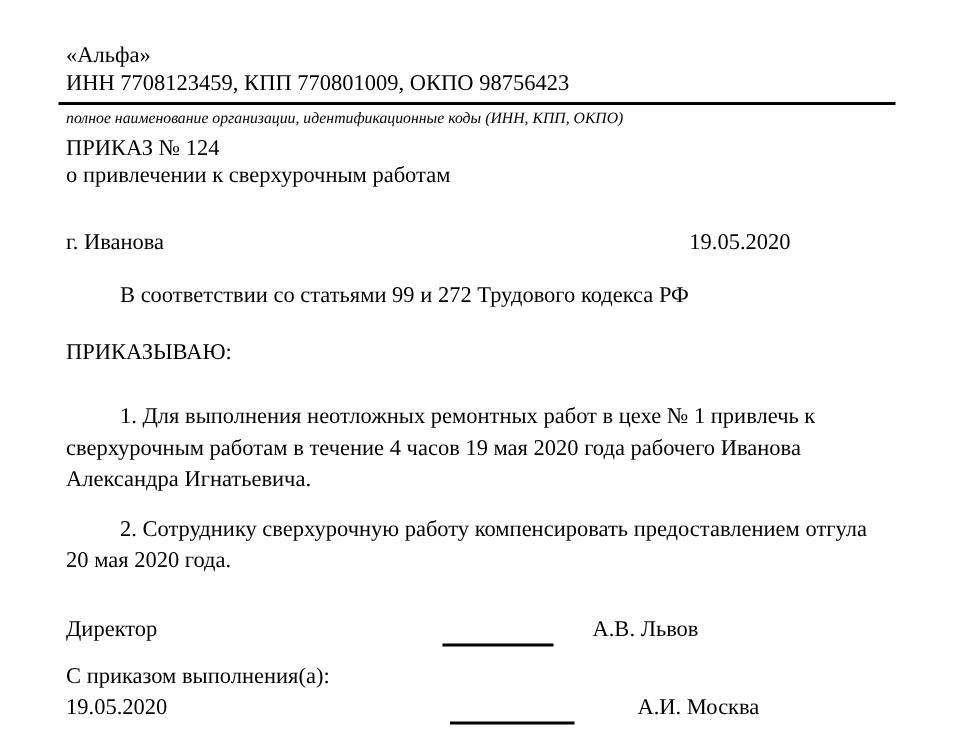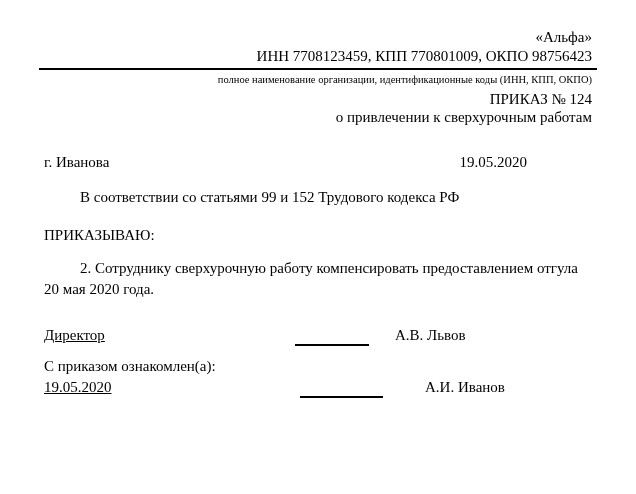--- a/index.html
+++ b/index.html
@@ -13,31 +13,32 @@
     height: 494px;
     box-sizing: border-box;
     padding: 28px 44px 0 44px;
     background: #ffffff;
     color: #000000;
     font-family: "Liberation Serif", "DejaVu Serif", serif;
     font-size: 15px;
     line-height: 21px;
     overflow: hidden;
   }
-  .center { text-align: right; }
+  .center { text-align: left; }
   .org-name, .org-codes { line-height: 19px; }
   .rule {
     height: 0;
     border-bottom: 2px solid #000000;
     margin: 2px -5px 0 -5px;
   }
   .caption {
     font-size: 10.5px;
     line-height: 14px;
     margin-top: 3px;
+    font-style: italic;
   }
   .title { margin-top: 3px; line-height: 18px; }
   .subtitle { line-height: 18px; }
   .meta-row {
     display: flex;
     justify-content: space-between;
     margin-top: 25px;
     line-height: 22px;
   }
   .meta-row .date { margin-right: 65px; }
@@ -47,21 +48,21 @@
   .order-word { margin-top: 16px; line-height: 22px; }
   .item1 { margin-top: 22px; }
   .item2 { margin-top: 12px; }
   .item3 { margin-top: 2px; }
   .sig-row {
     display: flex;
     align-items: flex-end;
   }
   .sig-row.director { margin-top: 25px; }
   .ack-label { margin-top: 10px; }
-  .sig-label { width: 251px; flex: 0 0 auto; text-decoration: underline; }
+  .sig-label { width: 251px; flex: 0 0 auto; }
   .sig-line {
     display: inline-block;
     height: 18px;
     border-bottom: 2px solid #000000;
     flex: 0 0 auto;
   }
   .sig-row.director .sig-line { width: 74px; }
   .sig-row.ack .sig-line { width: 83px; margin-left: 5px; }
   .sig-row.director .sig-name { margin-left: 26px; }
   .sig-row.ack .sig-name { margin-left: 42px; }
@@ -81,35 +82,36 @@
 
   <div class="center title">ПРИКАЗ № 124</div>
 
   <div class="center subtitle">о привлечении к сверхурочным работам</div>
 
   <div class="meta-row">
     <span class="city">г. Иванова</span>
     <span class="date">19.05.2020</span>
   </div>
 
-  <p class="indent basis">В соответствии со статьями 99 и 152 Трудового кодекса РФ</p>
+  <p class="indent basis">В соответствии со статьями 99 и 272 Трудового кодекса РФ</p>
 
   <p class="order-word">ПРИКАЗЫВАЮ:</p>
 
+  <p class="indent item1">1. Для выполнения неотложных ремонтных работ в цехе № 1 привлечь к сверхурочным работам в течение 4 часов 19 мая 2020 года рабочего Иванова Александра Игнатьевича.</p>
 
   <p class="indent item2">2. Сотруднику сверхурочную работу компенсировать предоставлением отгула 20 мая 2020 года.</p>
 
 
   <div class="sig-row director">
     <span class="sig-label">Директор</span>
     <span class="sig-line"></span>
     <span class="sig-name">А.В. Львов</span>
   </div>
 
-  <div class="ack-label">С приказом ознакомлен(а):</div>
+  <div class="ack-label">С приказом выполнения(а):</div>
 
   <div class="sig-row ack">
     <span class="sig-label">19.05.2020</span>
     <span class="sig-line"></span>
-    <span class="sig-name">А.И. Иванов</span>
+    <span class="sig-name">А.И. Москва</span>
   </div>
 
 </div>
 
 </body></html>

